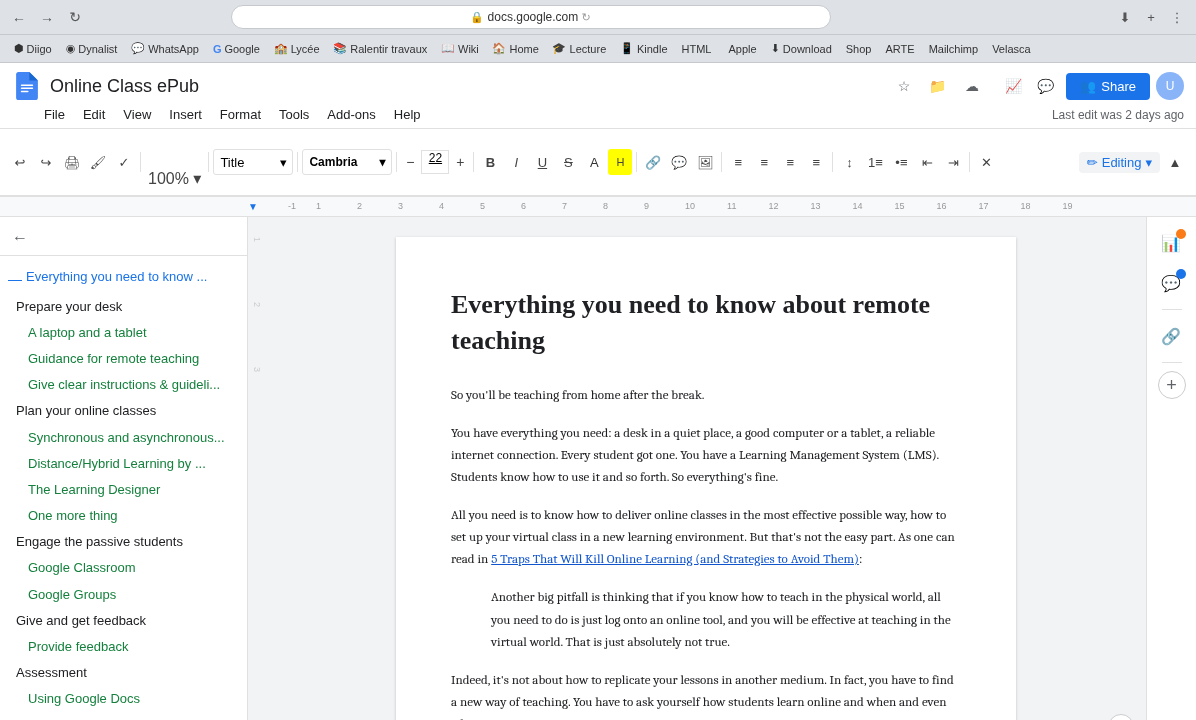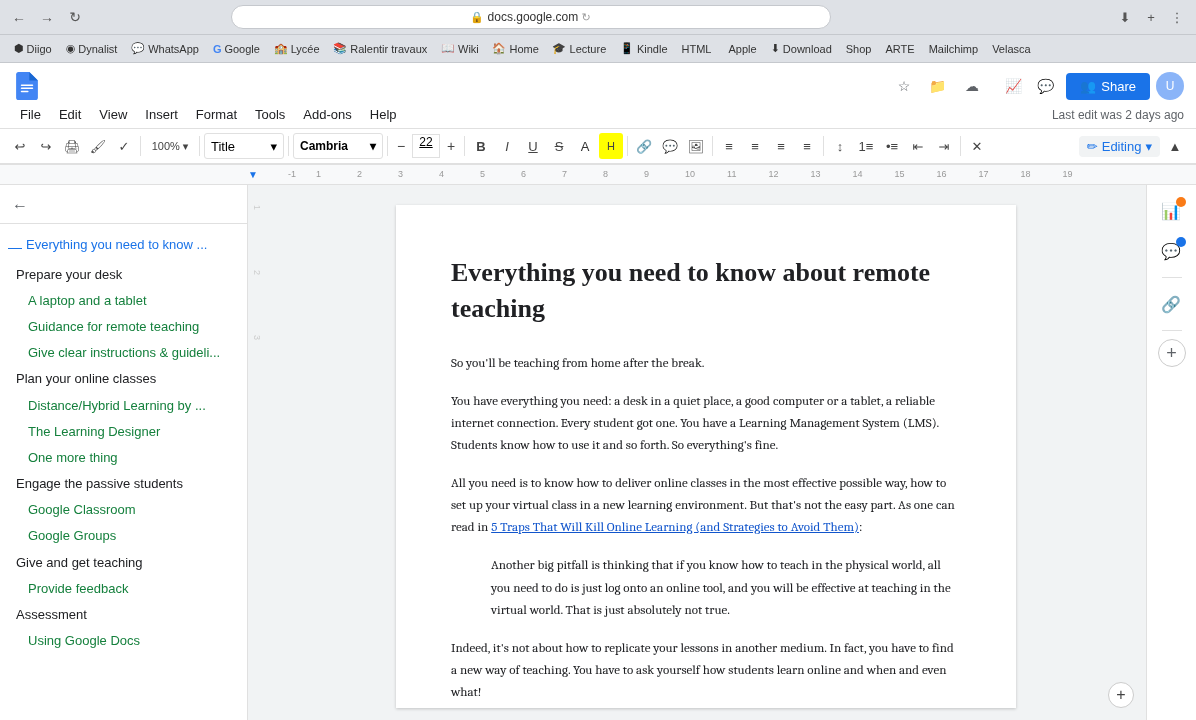--- a/index.html
+++ b/index.html
@@ -104,20 +104,21 @@
       gap: 5px;
     }
     .avatar { width: 28px; height: 28px; border-radius: 50%; background: #8ab4f8; display: flex; align-items: center; justify-content: center; color: white; font-size: 12px; cursor: pointer; }
 
     
     .menu-bar {
       display: flex;
       align-items: center;
       padding: 2px 12px;
       gap: 2px;
+      margin-left: 24px;
     }
     .menu-item {
       padding: 4px 8px;
       border-radius: 4px;
       cursor: pointer;
       font-size: 13px;
       color: #202124;
     }
     .last-edit {
       margin-left: auto;
@@ -413,20 +414,21 @@
   <div class="title-bar">
     <div class="docs-logo">
       <svg viewBox="0 0 28 36" fill="none" xmlns="http://www.w3.org/2000/svg">
         <path d="M17 0H3C1.3 0 0 1.3 0 3v30c0 1.7 1.3 3 3 3h22c1.7 0 3-1.3 3-3V11L17 0z" fill="#4285f4"></path>
         <path d="M17 0l11 11H17V0z" fill="#1967d2"></path>
         <rect x="6" y="16" width="16" height="2" rx="1" fill="white"></rect>
         <rect x="6" y="20" width="16" height="2" rx="1" fill="white"></rect>
         <rect x="6" y="24" width="10" height="2" rx="1" fill="white"></rect>
       </svg>
     </div>
+    <div class="doc-title">Online Class ePub</div>
     <div class="title-icons">
       <div class="title-icon-btn">☆</div>
       <div class="title-icon-btn">📁</div>
       <div class="title-icon-btn">☁</div>
       <div style="display:flex;align-items:center;gap:4px;margin-left:8px;">
         <div class="title-icon-btn">📈</div>
         <div class="title-icon-btn">💬</div>
       </div>
       <button class="share-btn">
         <span>👥</span>
@@ -448,21 +450,21 @@
     <div class="last-edit">Last edit was 2 days ago</div>
   </div>
 
   <div class="toolbar">
     <div class="toolbar-btn">↩</div>
     <div class="toolbar-btn">↪</div>
     <div class="toolbar-btn">🖨</div>
     <div class="toolbar-btn">🖌</div>
     <div class="toolbar-btn">✓</div>
     <div class="toolbar-separator"></div>
-    <div class="toolbar-btn" style="min-width:50px;font-size:11px;">100% ▾</div>
+    <div class="toolbar-btn" style="min-width:50px;font-size:16px;margin-top:32px;">100% ▾</div>
     <div class="toolbar-separator"></div>
     <div class="style-selector">
       <span>Title</span>
       <span>▾</span>
     </div>
     <div class="toolbar-separator"></div>
     <div class="font-selector">
       <span>Cambria</span>
       <span>▾</span>
     </div>
@@ -553,20 +555,23 @@
       <div class="outline-section level3">
         <span>Guidance for remote teaching</span>
       </div>
 
       <div class="outline-section level3">
         <span>Give clear instructions &amp; guideli...</span>
       </div>
       <div class="outline-section level2">
         <span>Plan your online classes</span>
       </div>
+      <div class="outline-section level3">
+        <span>Synchronous and asynchronous...</span>
+      </div>
 
       <div class="outline-section level3">
         <span>Distance/Hybrid Learning by ...</span>
       </div>
       <div class="outline-section level3">
         <span>The Learning Designer</span>
       </div>
       <div class="outline-section level3">
         <span>One more thing</span>
       </div>
@@ -575,21 +580,21 @@
         <span>Engage the passive students</span>
       </div>
       <div class="outline-section level3">
         <span>Google Classroom</span>
       </div>
       <div class="outline-section level3">
         <span>Google Groups</span>
       </div>
 
       <div class="outline-section level2">
-        <span>Give and get teaching</span>
+        <span>Give and get feedback</span>
       </div>
       <div class="outline-section level3">
         <span>Provide feedback</span>
       </div>
 
       <div class="outline-section level2">
         <span>Assessment</span>
       </div>
       <div class="outline-section level3">
         <span>Using Google Docs</span>

